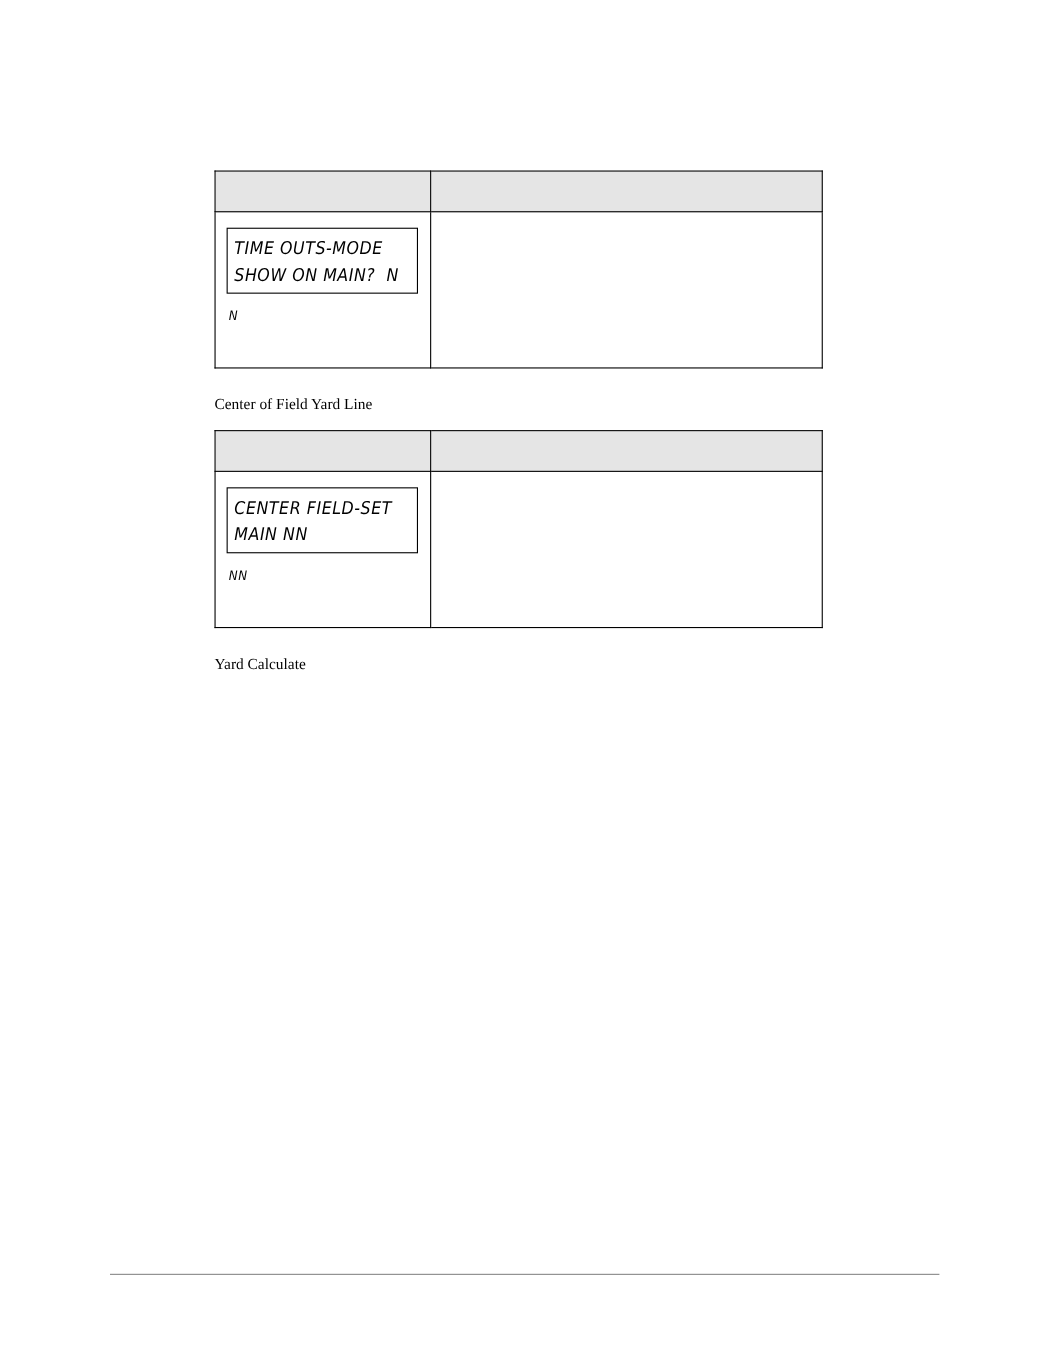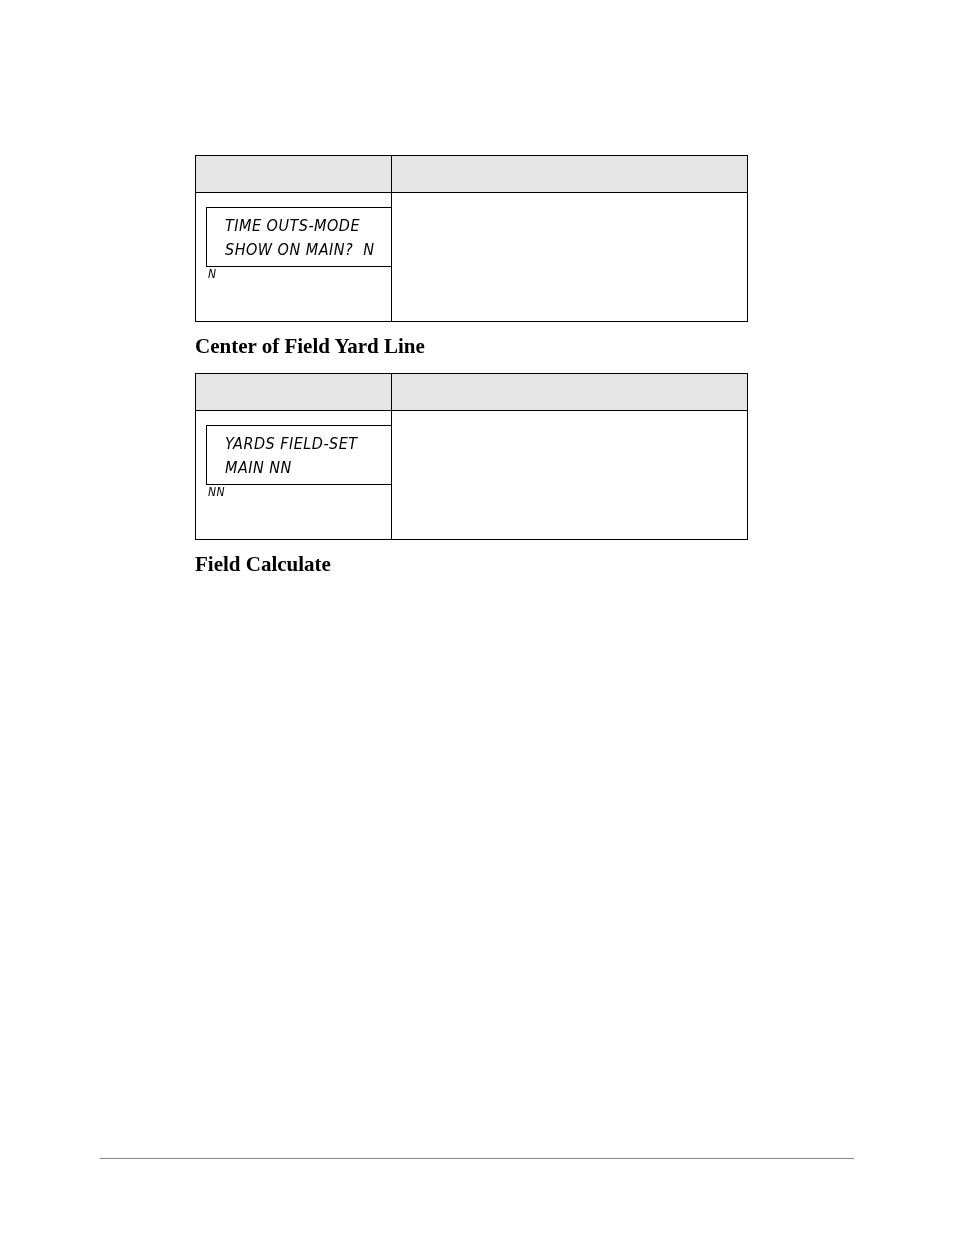--- a/index.html
+++ b/index.html
@@ -10,23 +10,23 @@
     color: #000;
   }
   .page {
     box-sizing: border-box;
     width: 954px;
     height: 1235px;
     position: relative;
     padding: 155px 190px 60px 195px; 
   }
   .section-heading {
-    font-weight: bold;
-    font-size: 21px;
-    margin: 12px 0 14px 0;
+    font-weight: normal;
+    font-size: 14px;
+    margin: 26px 0 14px 0;
   }
   table.box {
     width: 552px;
     border-collapse: collapse;
     table-layout: fixed;
   }
   table.box td, table.box th {
     border: 1px solid #000;
     vertical-align: top;
   }
@@ -39,22 +39,22 @@
   .col-body { width: 356px; }
 
   .cell-pad {
     padding: 14px 10px 14px 10px;
     box-sizing: border-box;
   }
 
   .lcd-frame {
     border: 1px solid #000;
     width: 160px;
-    padding: 6px 6px 4px 18px;
-    margin-bottom: 0;
+    padding: 6px 6px 4px 6px;
+    margin-bottom: 13px;
     font-family: "Arial Narrow", "DejaVu Sans", Arial, sans-serif;
     font-stretch: condensed;
     font-style: italic;
     font-size: 16px;
     line-height: 24px;
     letter-spacing: 0.5px;
     white-space: pre;
     text-align: left;
   }
   .lcd-default {
@@ -106,26 +106,26 @@
         <col class="col-lcd">
         <col class="col-body">
       </colgroup>
     <tbody>
         <tr>
       <th></th>
       <th></th>
     </tr>
     <tr>
       <td class="cell-pad">
-        <div class="lcd-frame"><span>YARDS FIELD-SET</span>
+        <div class="lcd-frame"><span>CENTER FIELD-SET</span>
 <span>MAIN NN</span></div>
         <div class="lcd-default">NN</div>
         <div style="height:26px"></div>
       </td>
       <td class="cell-pad"></td>
     </tr>
   </tbody>
     </table>
 
-  <div class="section-heading">Field Calculate</div>
+  <div class="section-heading">Yard Calculate</div>
 
   <div class="footer-rule"></div>
 </div>
 
 </body></html>

